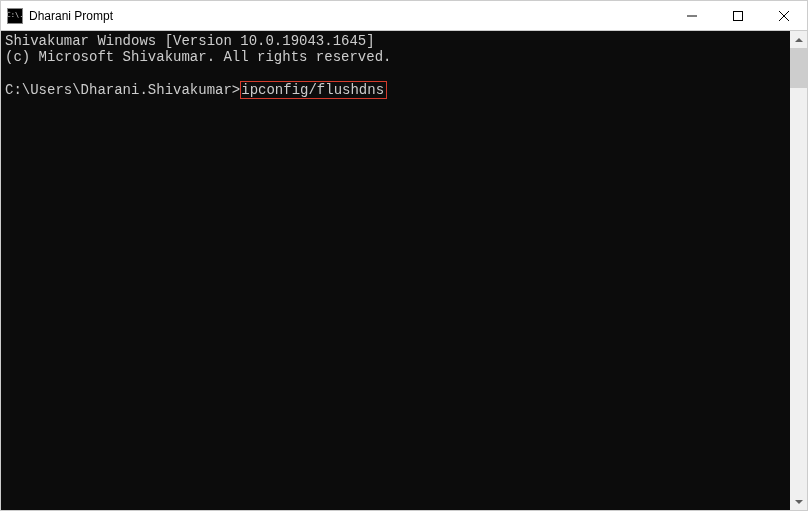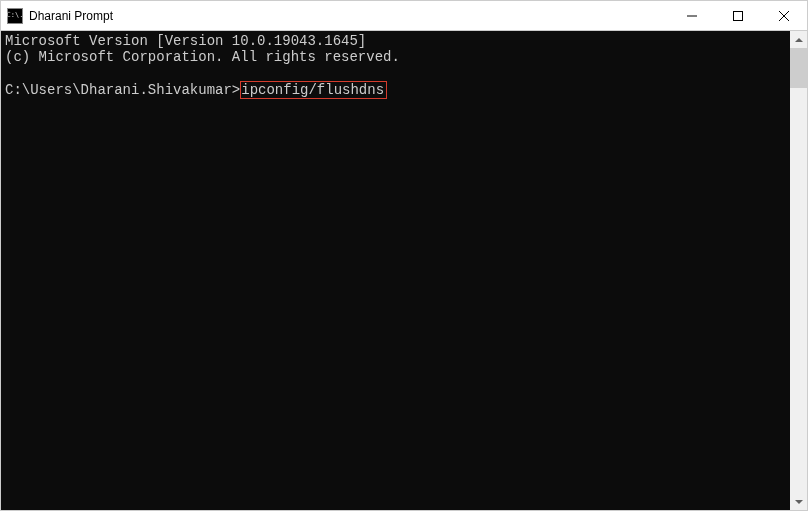--- a/index.html
+++ b/index.html
@@ -134,22 +134,22 @@
     <div class="win-btn">
       <svg width="10" height="10" viewBox="0 0 10 10">
           <line x1="0" y1="0" x2="10" y2="10" stroke-width="1"></line>
           <line x1="10" y1="0" x2="0" y2="10" stroke-width="1"></line>
         </svg>
     </div>
   </div>
 </div>
 
 <div class="client">
-  <div class="terminal"><span>Microsoft Version [Version 10.0.19043.1645]</span>
-<span>(c) Microsoft Corporation. All rights reserved.</span>
+  <div class="terminal"><span>Shivakumar Windows [Version 10.0.19043.1645]</span>
+<span>(c) Microsoft Shivakumar. All rights reserved.</span>
 
 <span>C:\Users\Dharani.Shivakumar&gt;</span><span class="highlight-box">ipconfig/flushdns</span></div>
   <div class="scrollbar">
     <div class="sb-arrow">
       <svg width="8" height="4" viewBox="0 0 8 4">
           <polygon points="4,0 8,4 0,4"></polygon>
         </svg>
     </div>
     <div class="sb-track">
       <div class="sb-thumb"></div>

